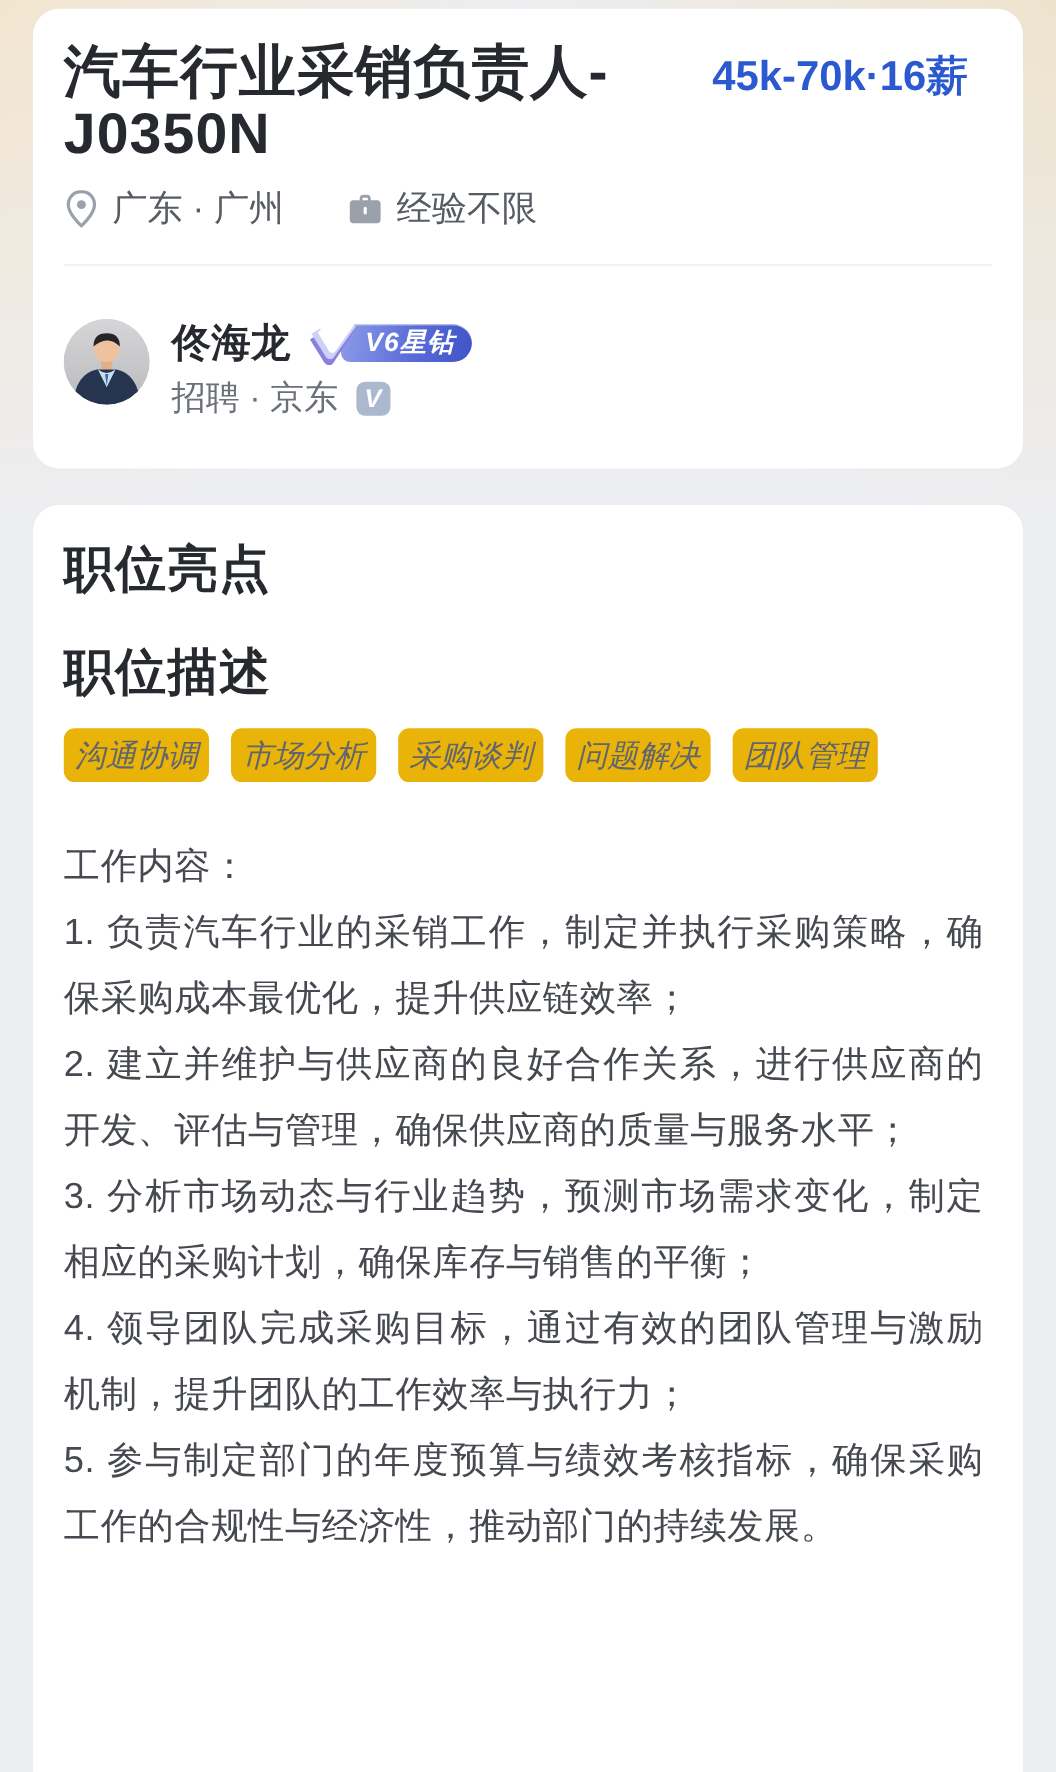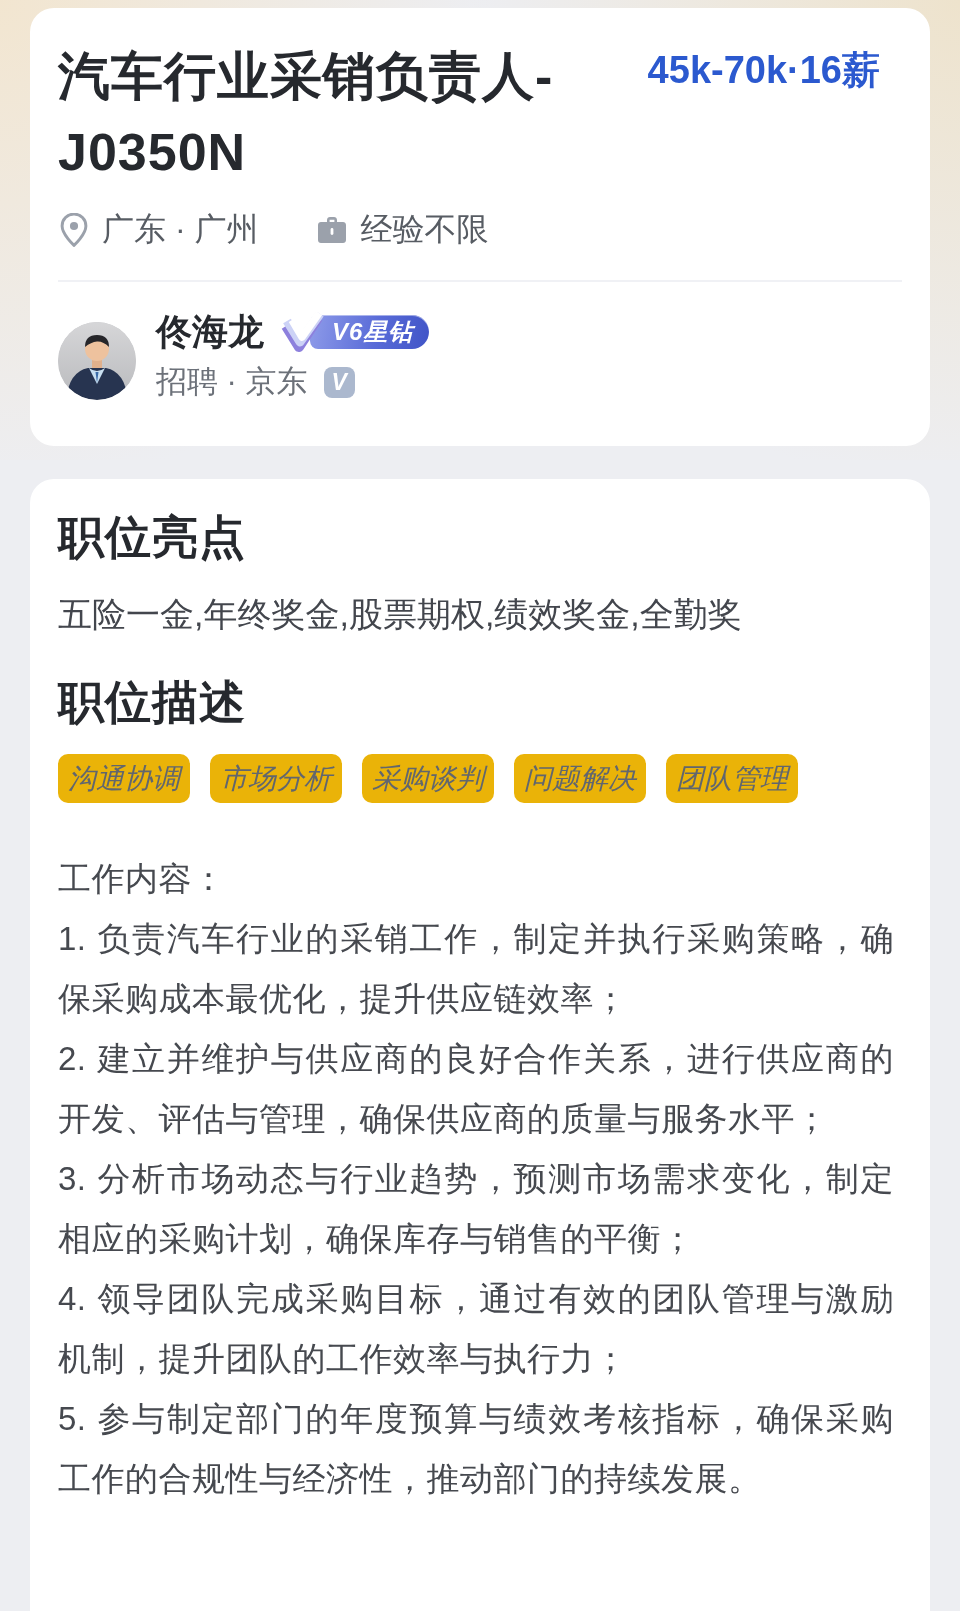--- a/index.html
+++ b/index.html
@@ -25,36 +25,36 @@
     margin: 0 30px;
     position: relative;
   }
   .card-top { padding: 30px 28px 46px 28px; margin-top: 8px; }
   .card-body { margin-top: 33px; padding: 30px 36px 60px 28px; min-height: 1200px; }
 
   
   .title-row { display: flex; align-items: flex-start; }
   h1.job-title {
     flex: 1 1 auto;
-    font-size: 52px; line-height: 76px; font-weight: 700;
+    font-size: 52px; line-height: 56px; font-weight: 700;
     color: #26292e; letter-spacing: 1px;
   }
   .salary {
     flex: 0 0 auto;
     font-size: 38px; line-height: 52px; font-weight: 700;
     color: #2b59cf; margin-top: 6px; margin-right: 22px;
   }
   .meta-row { display: flex; align-items: center; margin-top: 18px; gap: 20px; }
   .meta-item { display: flex; align-items: center; margin-right: 38px; }
   .meta-item .micon { width: 32px; height: 34px; margin-right: 12px; display: inline-flex; align-items: center; justify-content: center; }
   .meta-item .mlabel { font-size: 32px; color: #575c63; }
 
   .divider { height: 2px; background: #f0f1f5; margin-top: 28px; }
 
-  .recruiter-row { display: flex; align-items: flex-end; margin-top: 28px; cursor: pointer; }
+  .recruiter-row { display: flex; align-items: flex-start; margin-top: 48px; cursor: pointer; }
   .avatar {
     width: 78px; height: 78px; border-radius: 50%; overflow: hidden;
     flex: 0 0 auto; background: #c9cacd;
   }
   .recruiter-info { margin-left: 20px; padding-top: 0; }
   .recruiter-line1 { display: flex; align-items: center; height: 44px; }
   .recruiter-name { font-size: 36px; font-weight: 700; color: #26292e; }
   .v6-badge { display: inline-flex; align-items: center; margin-left: 14px; position: relative; font-style: italic; }
   .v6-emblem { width: 48px; height: 40px; position: relative; z-index: 2; }
   .v6-pill {
@@ -173,21 +173,20 @@
         <div class="recruiter-line2">
           <span class="recruiter-company">招聘 · 京东</span>
           <span class="verified-badge">V</span>
         </div>
       </div>
     </div>
   </div>
 
   <div class="card card-body">
     <h2 class="section-title">职位亮点</h2>
-    <p class="benefits">五险一金,年终奖金,股票期权,绩效奖金,全勤奖</p>
 
     <h2 class="section-title second">职位描述</h2>
 
     <div class="tags">
       <span class="tag">沟通协调</span>
       <span class="tag">市场分析</span>
       <span class="tag">采购谈判</span>
       <span class="tag">问题解决</span>
       <span class="tag">团队管理</span>
     </div>

